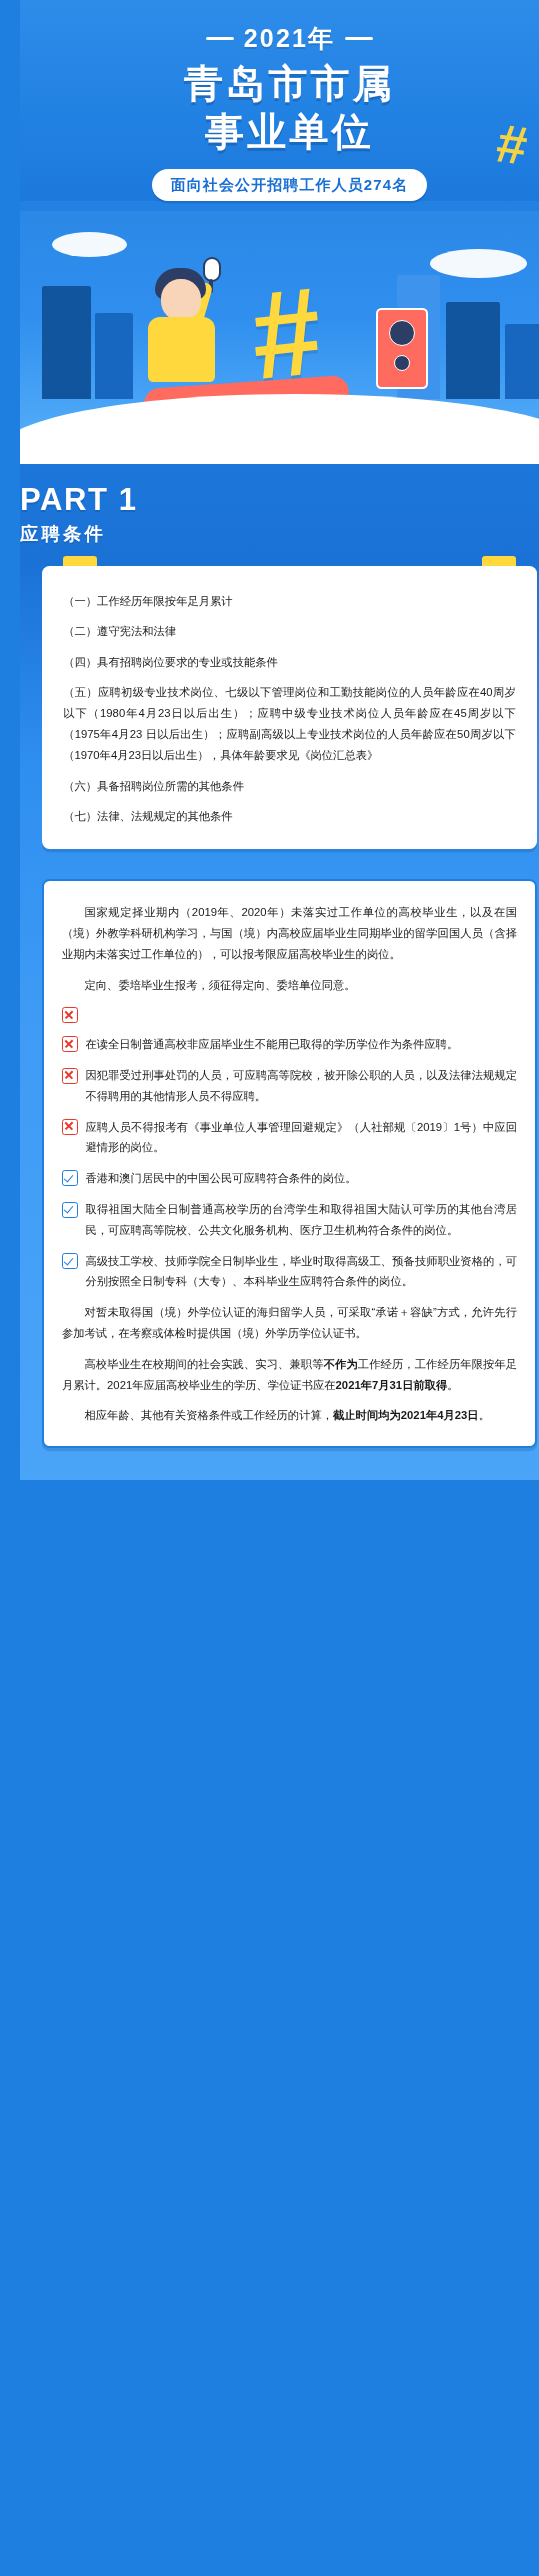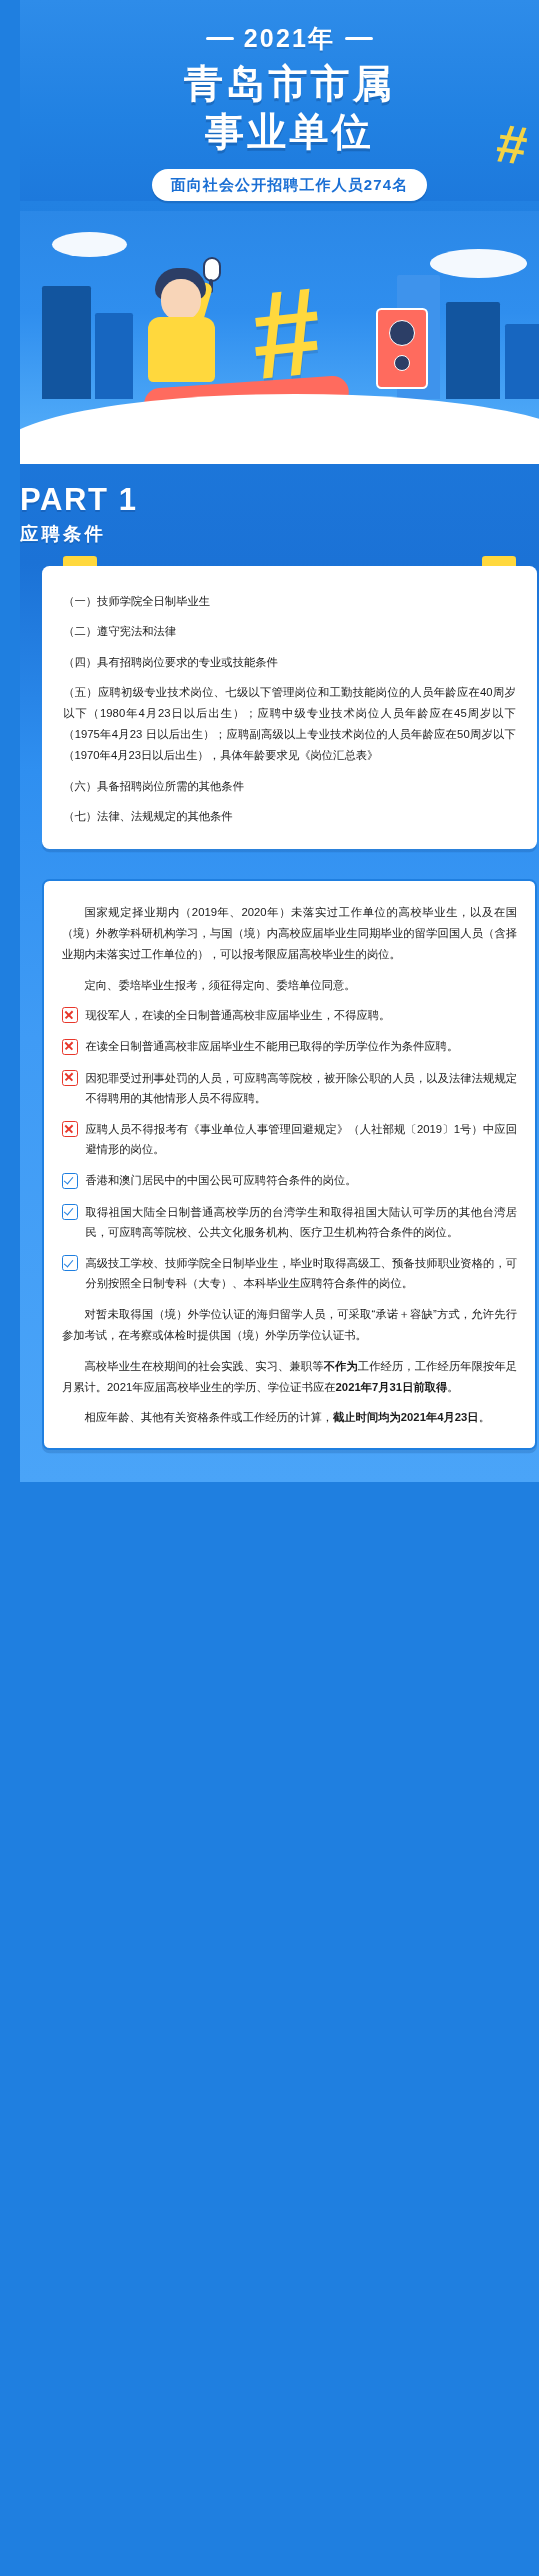--- a/index.html
+++ b/index.html
@@ -332,38 +332,37 @@
     <div class="part-sub">应聘条件</div>
   </div>
 
   <div class="card-wrap">
     <div class="tab-row">
       <span class="tab"></span>
       <span class="tab"></span>
     </div>
     <div class="card-corner"></div>
     <div class="card">
-      <p class="item">（一）技师学院全日制毕业生</p>
+      <p class="item">（一）工作经历年限按年足月累计</p>
       <p class="item">（二）遵守宪法和法律</p>
       <p class="item">（四）具有招聘岗位要求的专业或技能条件</p>
       <p class="item">（五）应聘初级专业技术岗位、七级以下管理岗位和工勤技能岗位的人员年龄应在40周岁以下（1980年4月23日以后出生）；应聘中级专业技术岗位人员年龄应在45周岁以下（1975年4月23 日以后出生）；应聘副高级以上专业技术岗位的人员年龄应在50周岁以下（1970年4月23日以后出生），具体年龄要求见《岗位汇总表》</p>
       <p class="item">（六）具备招聘岗位所需的其他条件</p>
       <p class="item">（七）法律、法规规定的其他条件</p>
     </div>
   </div>
 
   <div class="card-wrap" style="margin-top:30px;">
     <div class="card framed">
       <p class="item indent">国家规定择业期内（2019年、2020年）未落实过工作单位的高校毕业生，以及在国（境）外教学科研机构学习，与国（境）内高校应届毕业生同期毕业的留学回国人员（含择业期内未落实过工作单位的），可以报考限应届高校毕业生的岗位。</p>
       <p class="item indent">定向、委培毕业生报考，须征得定向、委培单位同意。</p>
 
       <div class="mark-list">
         <div class="mark-row">
           <span class="mark-box cross"></span>
-          <span class="mark-text">现役军人，在读的全日制普通高校非应届毕业生，不得应聘。</span>
         </div>
         <div class="mark-row">
           <span class="mark-box cross"></span>
           <span class="mark-text">在读全日制普通高校非应届毕业生不能用已取得的学历学位作为条件应聘。</span>
         </div>
         <div class="mark-row">
           <span class="mark-box cross"></span>
           <span class="mark-text">因犯罪受过刑事处罚的人员，可应聘高等院校，被开除公职的人员，以及法律法规规定不得聘用的其他情形人员不得应聘。</span>
         </div>
         <div class="mark-row">

